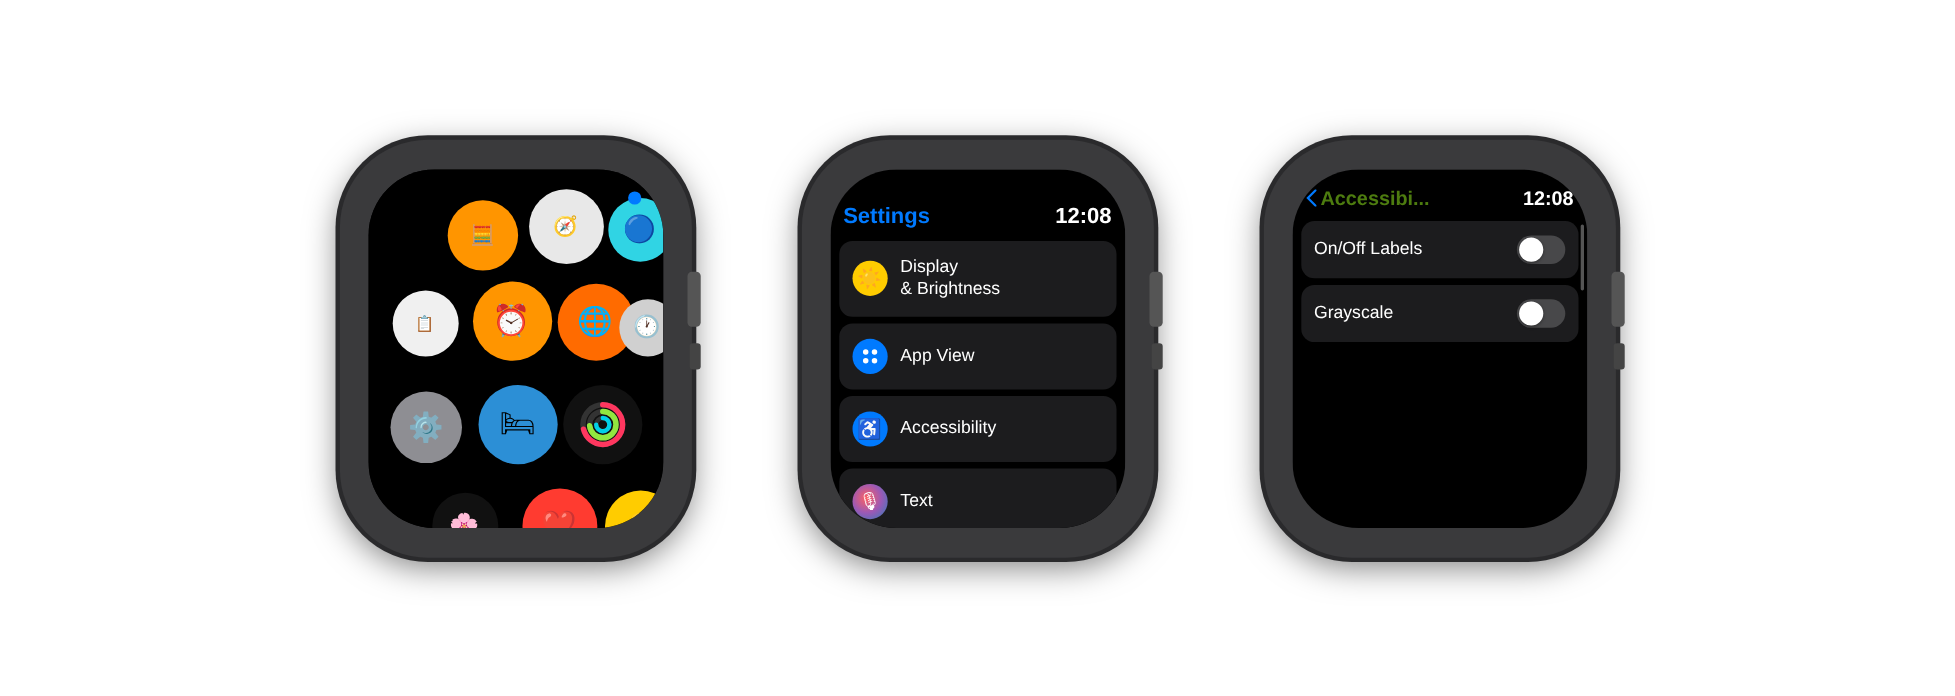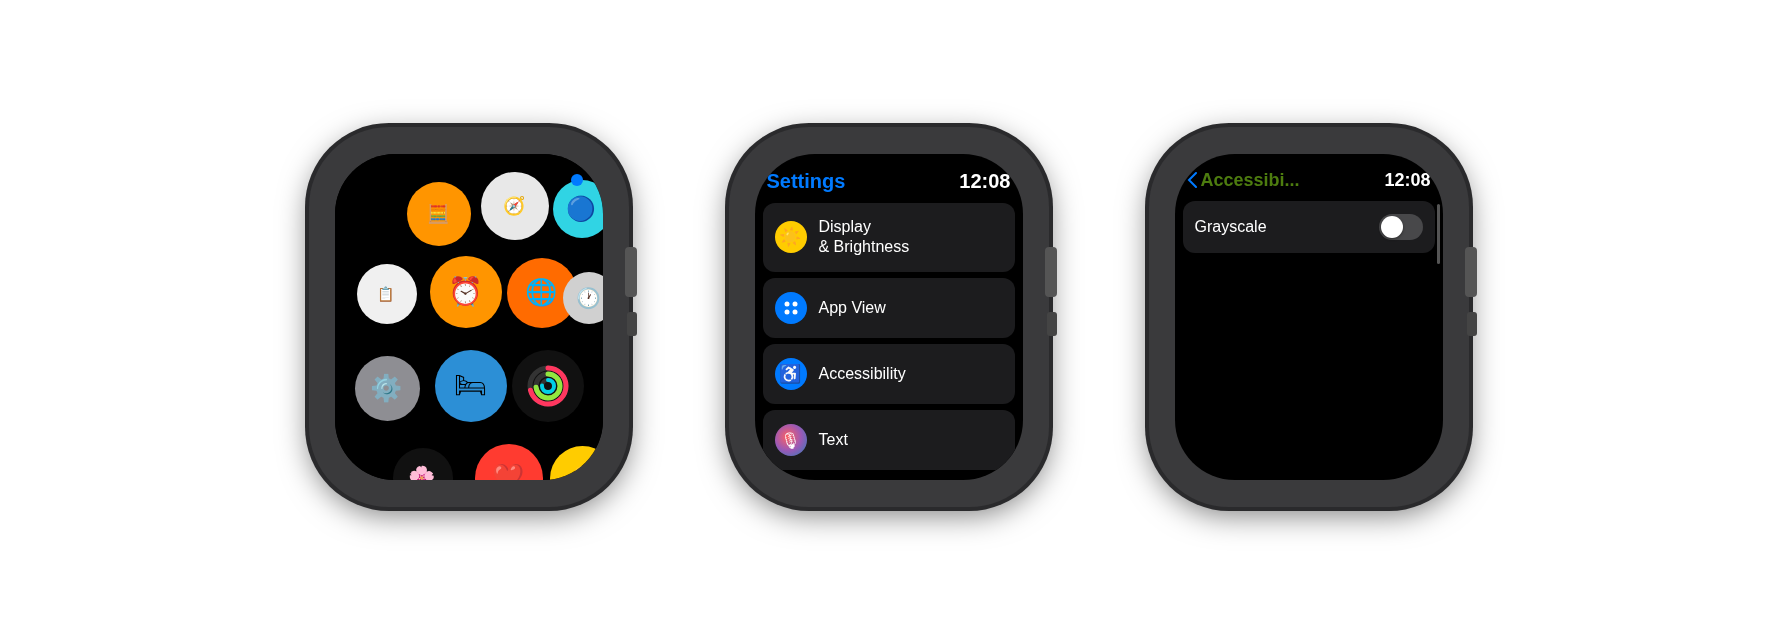--- a/index.html
+++ b/index.html
@@ -81,21 +81,21 @@
       justify-content: center;
       font-size: 18px;
     }
 
     
     .watch-settings {
       width: 100%;
       height: 100%;
       background: #000;
       color: #fff;
-      padding: 10px 8px;
+      padding: 26px 8px;
     }
 
     .settings-header {
       display: flex;
       justify-content: space-between;
       align-items: center;
       padding: 6px 4px 10px;
     }
 
     .settings-title {
@@ -338,20 +338,26 @@
               <path d="M9 1L2 8L9 15" stroke="#007AFF" stroke-width="2" fill="none" stroke-linecap="round"></path>
             </svg>
             <span class="acc-title-text">Accessibi...</span>
           </div>
           <span class="acc-time">12:08</span>
         </div>
 
         <div class="scrollbar-indicator"></div>
 
 
+        <div class="acc-item">
+          <span class="acc-label">On/Off Labels</span>
+          <div class="toggle">
+            <div class="toggle-knob off"></div>
+          </div>
+        </div>
 
         <div class="acc-item">
           <span class="acc-label">Grayscale</span>
           <div class="toggle">
             <div class="toggle-knob off"></div>
           </div>
         </div>
 
 
       </div>

